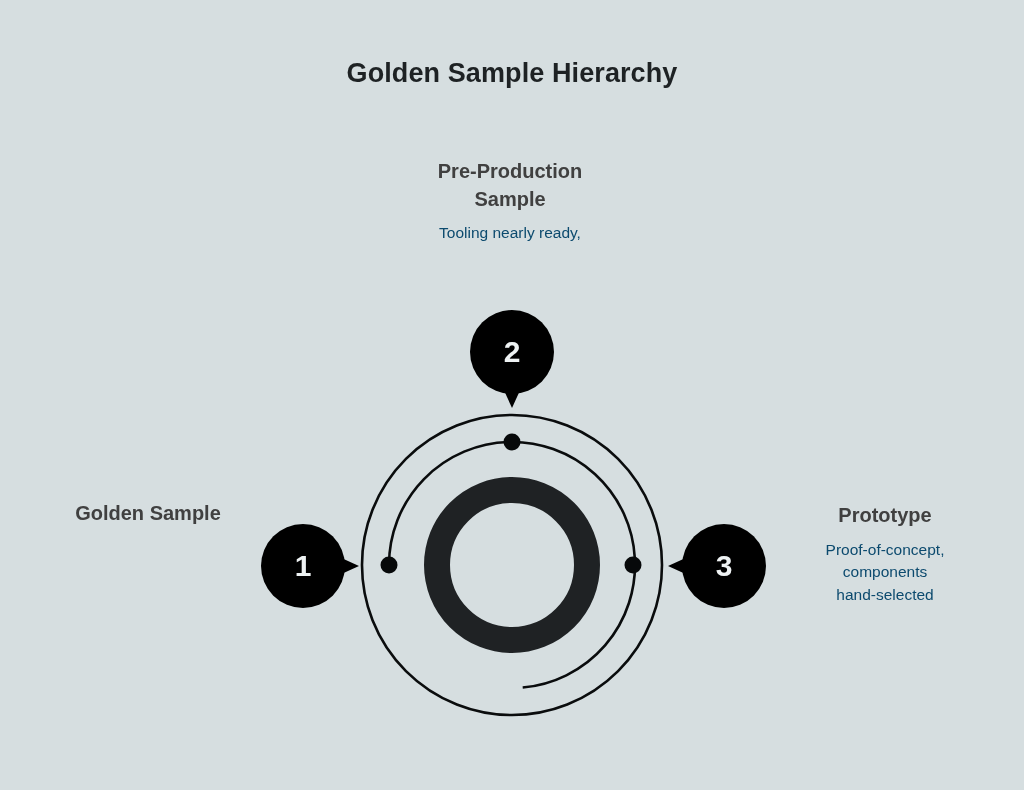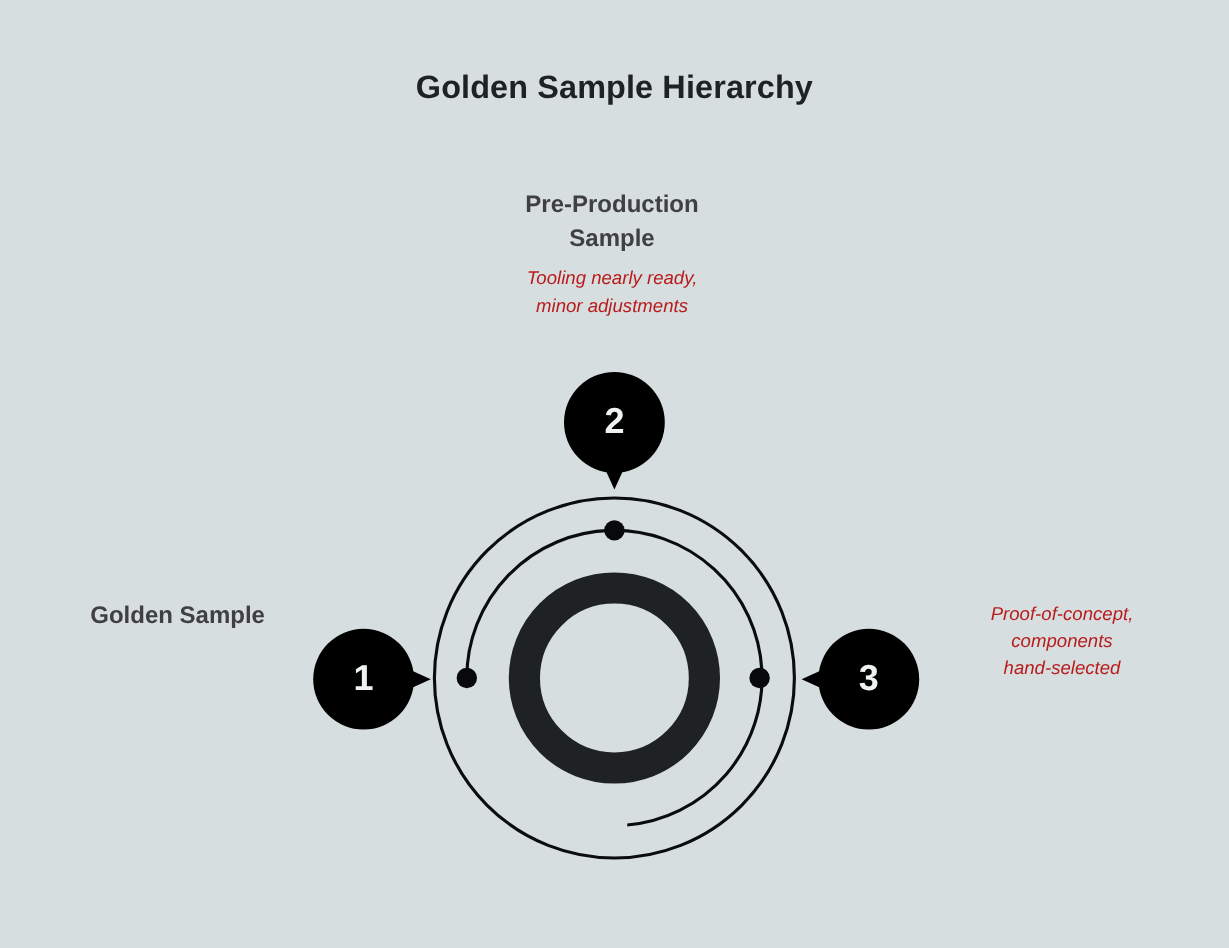--- a/index.html
+++ b/index.html
@@ -48,23 +48,22 @@
   .callout-title {
     font-size: 20px;
     font-weight: bold;
     color: #404040;
     line-height: 1.38;
     margin-bottom: 9px;
   }
   .callout-desc {
     font-size: 15.5px;
     font-weight: normal;
-    color: #b91c1c;
+    color: #0c4a6e;
     line-height: 1.45;
-    font-style: italic;
   }
 
   #callout-top {
     left: 352px;
     top: 158px;
     width: 316px;
     text-align: center;
   }
   #callout-left {
     left: 18px;
@@ -133,29 +132,29 @@
     <circle cx="633" cy="565" r="8.5" fill="#07090a"></circle>
   </svg>
 
   <div class="callout" id="callout-top">
     <div class="callout-title">
       <div>Pre-Production</div>
       <div>Sample</div>
     </div>
     <div class="callout-desc">
       <div>Tooling nearly ready,</div>
-      <div>minor adjustments</div>
     </div>
   </div>
 
   <div class="callout" id="callout-left">
     <div class="callout-title">Golden Sample</div>
   </div>
 
   <div class="callout" id="callout-right">
+    <div class="callout-title">Prototype</div>
     <div class="callout-desc">
       <div>Proof-of-concept,</div>
       <div>components</div>
       <div>hand-selected</div>
     </div>
   </div>
 
   <div class="badge" id="badge-2">
     <svg class="badge-svg" viewBox="0 0 112 112">
       <path d="M 56 14 m -42 0 a 42 42 0 1 0 84 0 a 42 42 0 1 0 -84 0" fill="none"></path>

